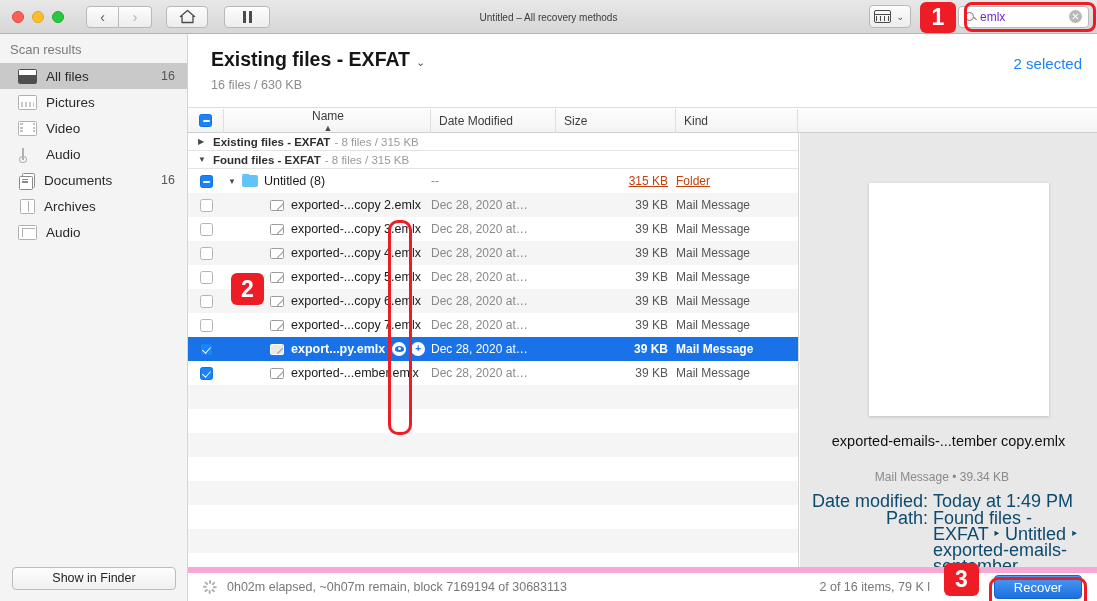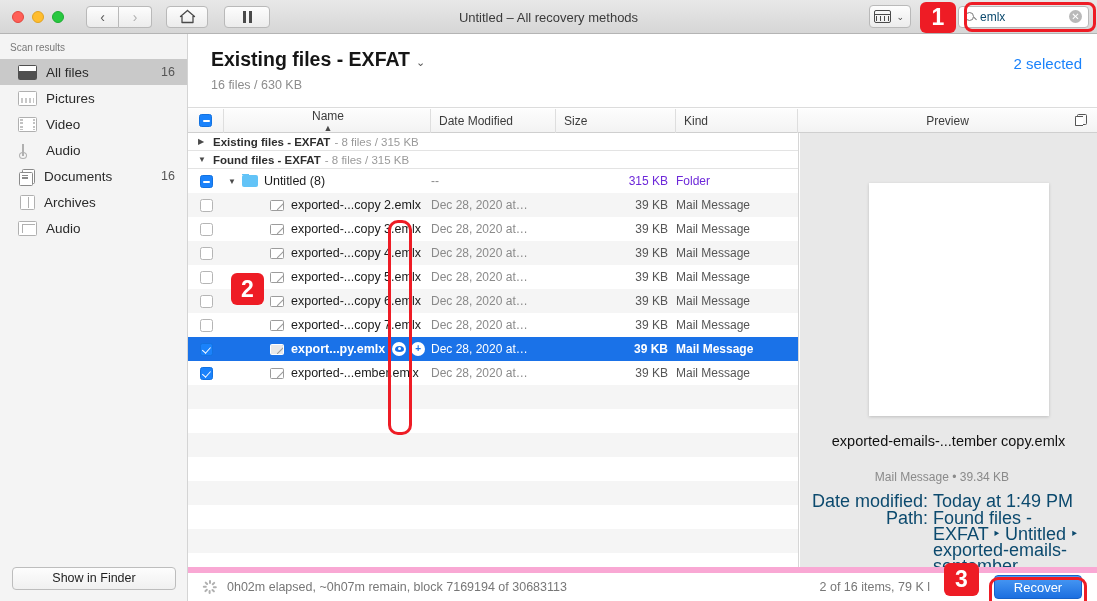--- a/index.html
+++ b/index.html
@@ -49,21 +49,21 @@
     border: 1px solid #b9b9b9; border-radius: 4px;
     display: flex; align-items: center; justify-content: center;
   }
   .toolbtn.pause { width: 46px; margin-left: 16px; }
   .pausebars { display: flex; gap: 3px; }
   .pausebars i { display: block; width: 3px; height: 12px; background: #4a4a4a; }
 
   .wintitle {
     position: absolute; left: 0; top: 0; width: 1097px; height: 34px;
     display: flex; align-items: center; justify-content: center;
-    font-size: 13px; color: #3b3b3b;
+    font-size: 10px; color: #3b3b3b;
     pointer-events: none;
   }
 
   .right-tools {
     position: absolute; right: 8px; top: 5px;
     display: flex; align-items: center;
   }
   .viewswitch {
     display: flex; align-items: center;
     height: 23px;
@@ -101,21 +101,21 @@
   .search-glass {
     width: 9px; height: 9px; border: 1.4px solid #7a7a7a; border-radius: 50%;
     position: relative; flex: none;
   }
   .search-glass::after {
     content: ''; position: absolute; width: 4px; height: 1.4px;
     background: #7a7a7a; right: -3.5px; bottom: 0.5px;
     transform: rotate(45deg);
   }
   .search-text {
-    flex: 1; font-size: 12px; color: #0c4a6e; margin-left: 6px;
+    flex: 1; font-size: 12px; color: #6d28d9; margin-left: 6px;
   }
   .clear-x {
     width: 13px; height: 13px; border-radius: 50%;
     background: #b9b9b9; color: #fff;
     font-size: 10px; line-height: 13px; text-align: center;
     flex: none;
   }
   .search-highlight {
     position: absolute; left: 964px; top: 2px;
     width: 132px; height: 30px;
@@ -138,21 +138,21 @@
   #badge3 { left: 944px; top: 563px; width: 35px; height: 33px; font-size: 23px; }
 
   
   .sidebar {
     position: absolute; left: 0; top: 34px;
     width: 188px; height: 567px;
     background: #f4f4f4;
     border-right: 1px solid #d4d4d4;
   }
   .sb-header {
-    font-size: 10px; color: #797979;
+    font-size: 13px; color: #797979;
     padding: 8px 0 6px 10px;
   }
   .sb-item {
     height: 26px; display: flex; align-items: center;
     padding: 0 12px 0 18px;
     font-size: 13.5px; color: #2a2a2a; justify-content: center;
   }
   .sb-item.active { background: #c9c9c9; }
   .sb-icon {
     width: 19px; height: 15px; margin-right: 9px; flex: none;
@@ -333,21 +333,21 @@
   .row.folder { background: #fff; }
 
   .c-check { width: 36px; display: flex; align-items: center; justify-content: center; flex: none; }
   .c-name { width: 207px; display: flex; align-items: center; flex: none; overflow: hidden; }
   .c-date { width: 125px; flex: none; color: #8a8a8a; font-size: 12px; }
   .row.selected .c-date { color: #fff; }
   .c-size { width: 120px; flex: none; text-align: right; padding-right: 8px; color: #555; font-size: 12px; }
   .row.selected .c-size { color: #fff; }
   .c-kind { width: 122px; flex: none; color: #555; font-size: 12px; }
   .row.selected .c-kind { color: #fff; }
-  .row.folder .c-size, .row.folder .c-kind { color: #6d28d9; }
+  .row.folder .c-size, .row.folder .c-kind { color: #c2410c; text-decoration: underline; }
 
   .indent-file { padding-left: 46px; }
   .indent-folder { padding-left: 4px; }
 
   .ftri { font-size: 8px; color: #4a4a4a; margin-right: 6px; }
   .folder-icon {
     width: 16px; height: 12px; flex: none; margin-right: 6px;
     background: #62c3f7; border-radius: 1.5px 2px 2px 2px;
     position: relative;
   }
@@ -579,24 +579,20 @@
         <span class="sort-arrow">▲</span>
       </div>
       <div class="th th-date">
         <span>Date Modified</span>
       </div>
       <div class="th th-size">
         <span>Size</span>
       </div>
       <div class="th th-kind">
         <span>Kind</span>
-      </div>
-      <div class="th th-preview">
-        <span>Preview</span>
-        <span class="copy-icon"></span>
       </div>
     </div>
 
     <div class="listarea">
 
       <div class="grouprow">
         <span class="gtri">▶</span>
         <span class="gname">Existing files - EXFAT</span>
         <span class="gmeta">- 8 files / 315 KB</span>
       </div>

